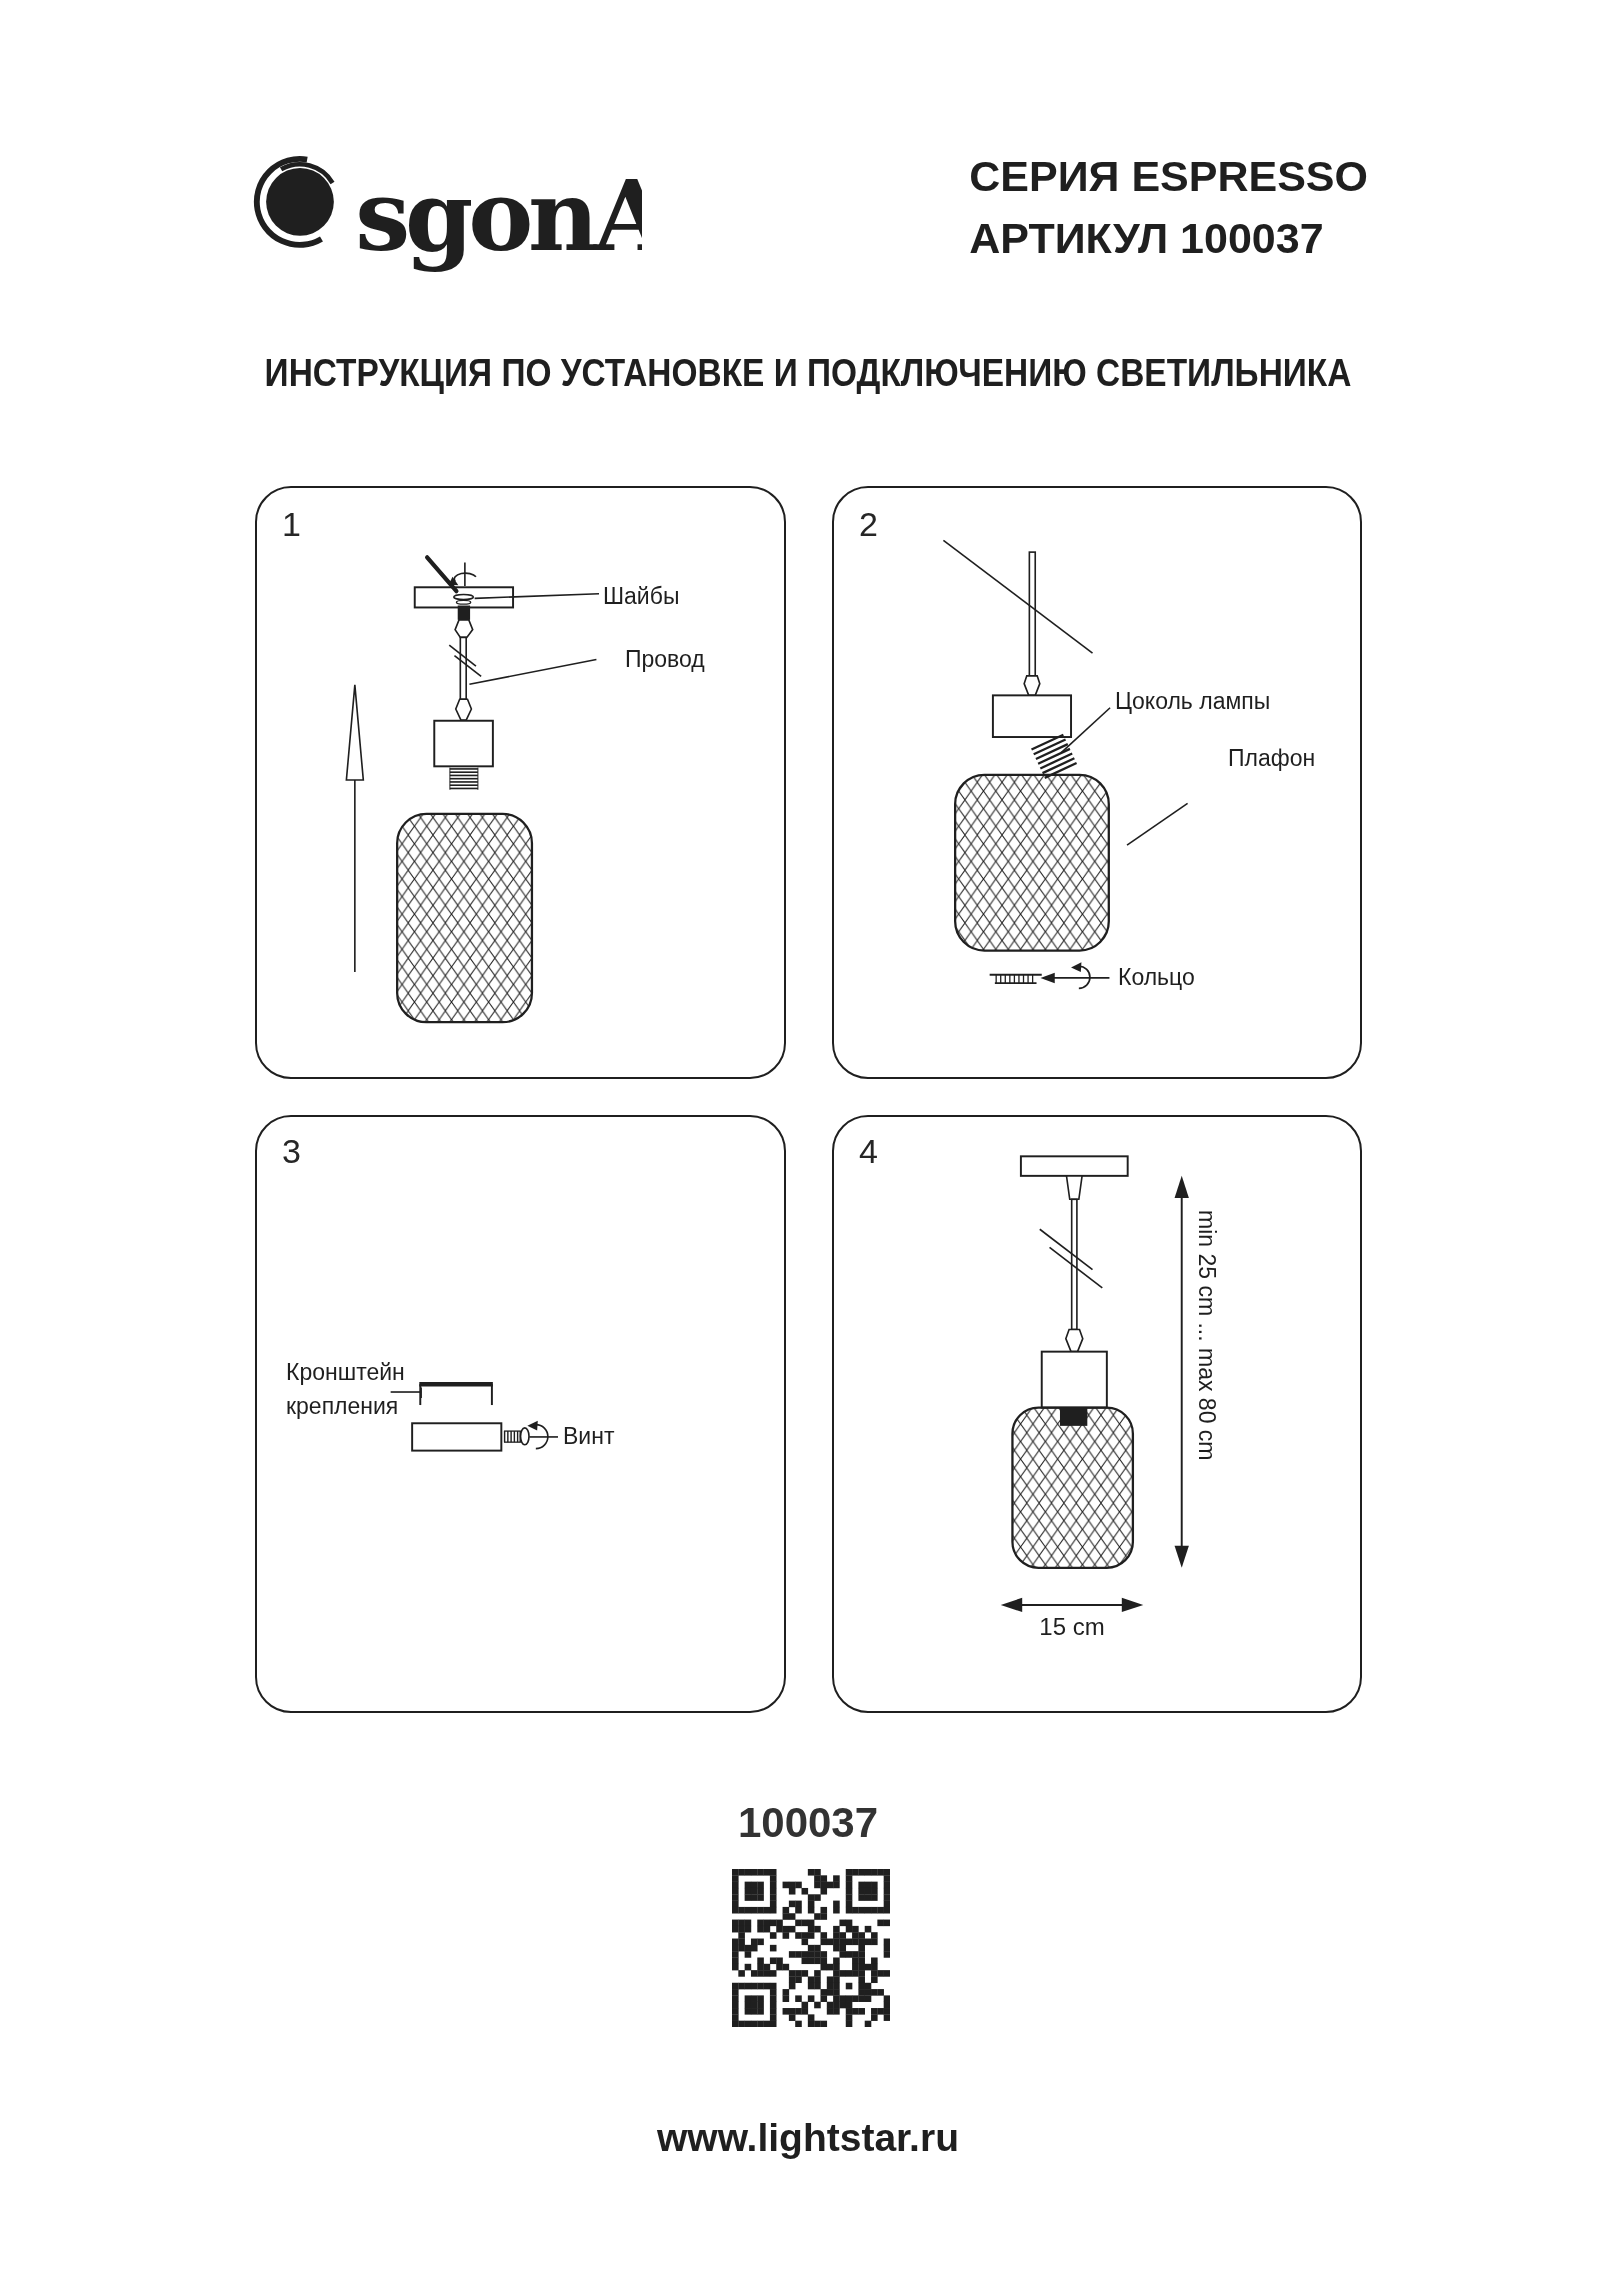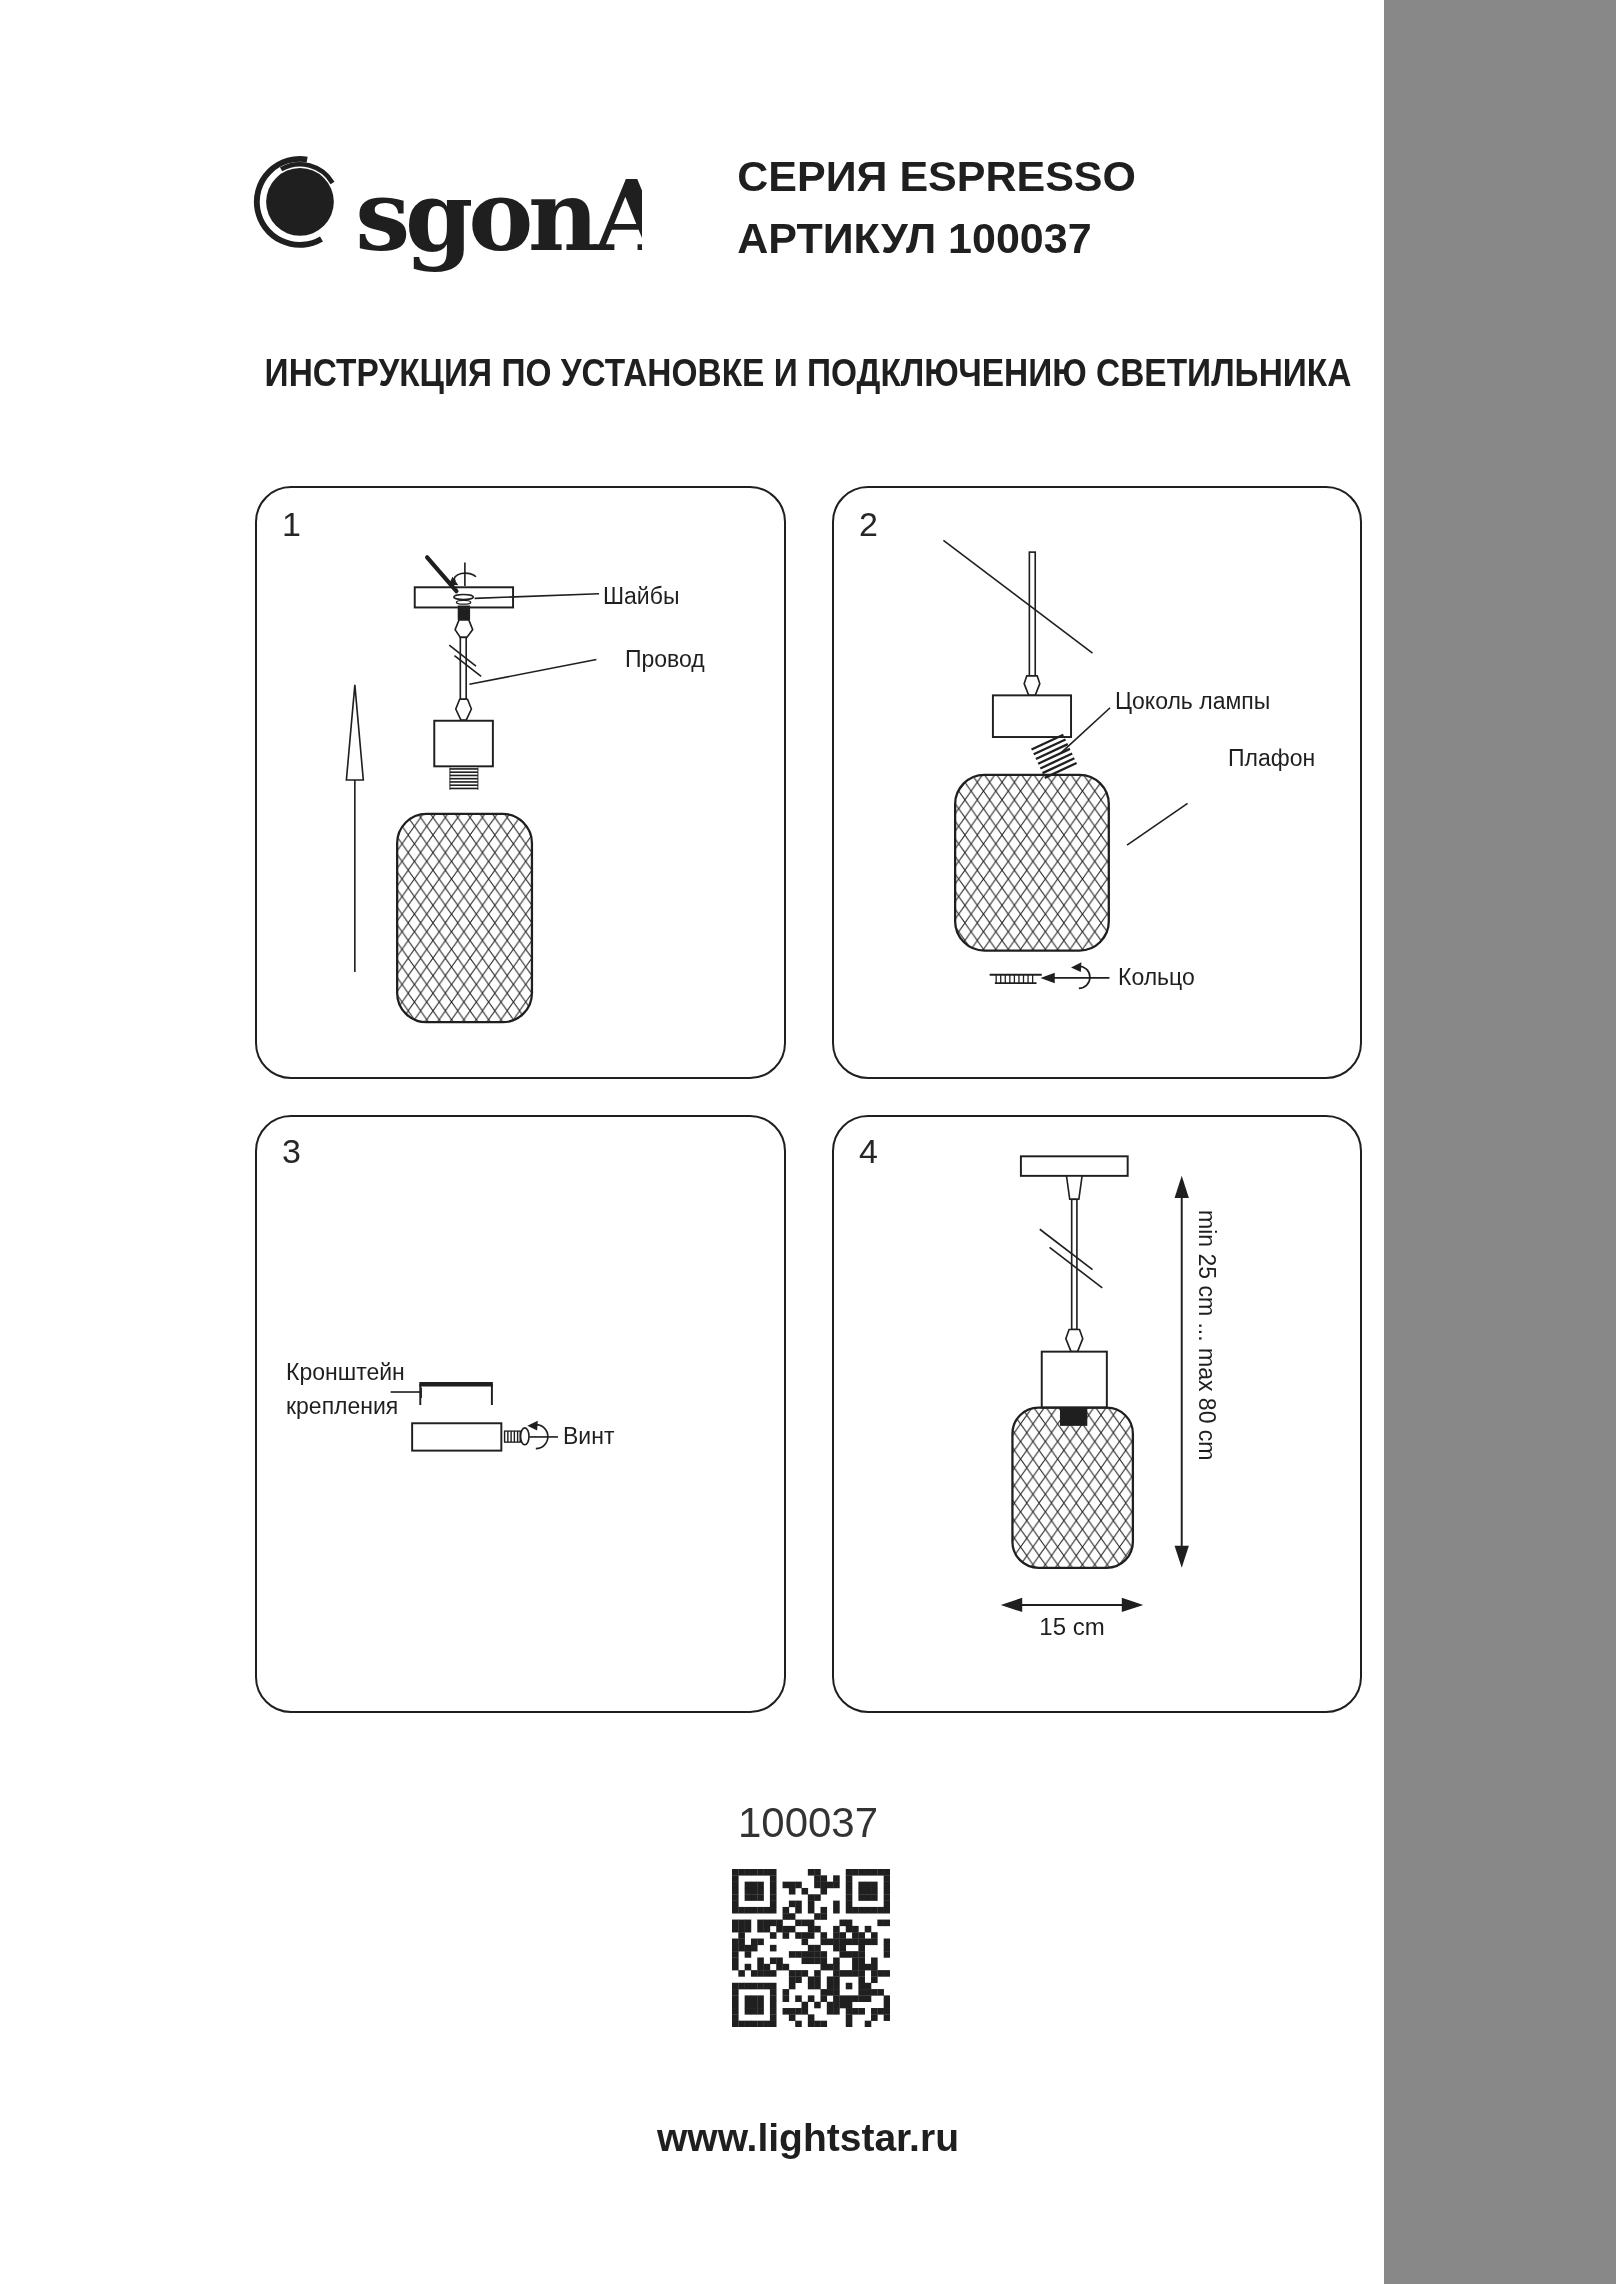--- a/index.html
+++ b/index.html
@@ -1,32 +1,32 @@
 <!DOCTYPE html>
 <html style="font-size:10.4px"><head>
 <meta charset="utf-8">
 <style>
   html,body{margin:0;padding:0;background:#888;}
-  .page{position:relative;width:1384px;height:2284px;background:#ffffff;overflow:hidden;
+  .page{position:relative;width:1616px;height:2284px;background:#ffffff;overflow:hidden;
         font-family:"Liberation Sans",sans-serif;color:#1f1f1f;}
   .abs{position:absolute;}
   .panel{position:absolute;border:2px solid #1f1f1f;border-radius:36px;background:#fff;}
   .stepnum{position:absolute;font-size:34px;font-weight:400;color:#262626;}
   .lbl{position:absolute;font-size:23px;line-height:26px;color:#1f1f1f;white-space:nowrap;}
   .hdr-right{position:absolute;right:248px;top:145px;text-align:left;
              font-size:43px;line-height:62px;font-weight:700;white-space:nowrap;}
   .title{position:absolute;left:0;top:352px;width:1616px;text-align:center;font-size:38px;
          font-weight:700;white-space:nowrap;transform:scaleX(0.88);}
   .bracket-lbl{position:absolute;left:286px;top:1355px;width:99px;text-align:center;
                font-size:23px;line-height:34px;}
   .vdim{position:absolute;left:1193px;top:1210px;writing-mode:vertical-rl;
         font-size:23px;white-space:nowrap;}
   .dim15{position:absolute;left:1007px;top:1613px;width:130px;text-align:center;font-size:24px;font-weight:400;}
   .artnum{position:absolute;left:0;top:1799px;width:1616px;text-align:center;
-          font-size:42px;font-weight:400;color:#333;}
+          font-size:42px;font-weight:700;color:#333;}
   .site{position:absolute;left:0;top:2116px;width:1616px;text-align:center;
         font-size:39px;font-weight:700;}
   svg{display:block;}
   .overlay{position:absolute;left:0;top:0;pointer-events:none;}
   .logotext{font-family:"DejaVu Serif","Liberation Serif",serif;font-weight:700;}
 </style>
 </head>
 <body>
 
 <div class="page">

